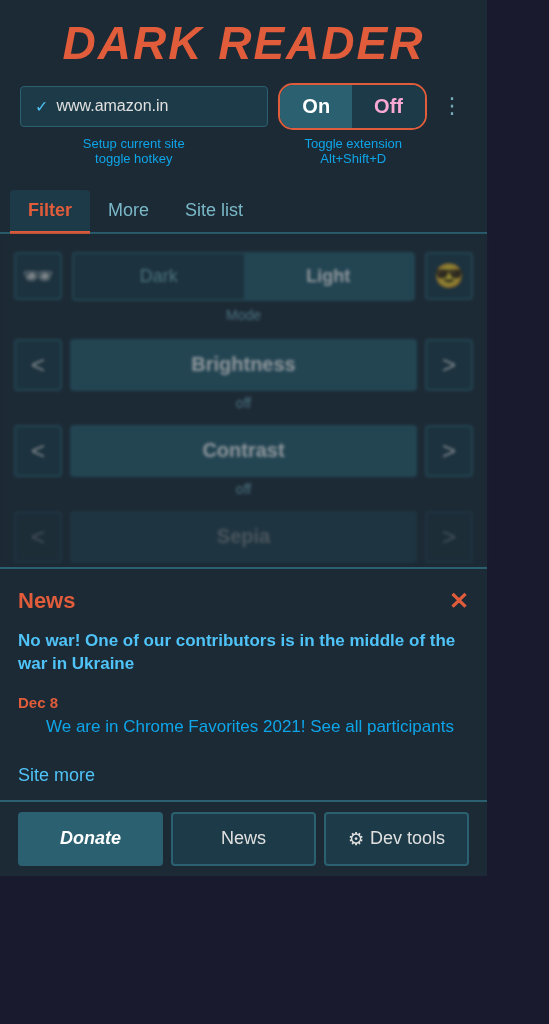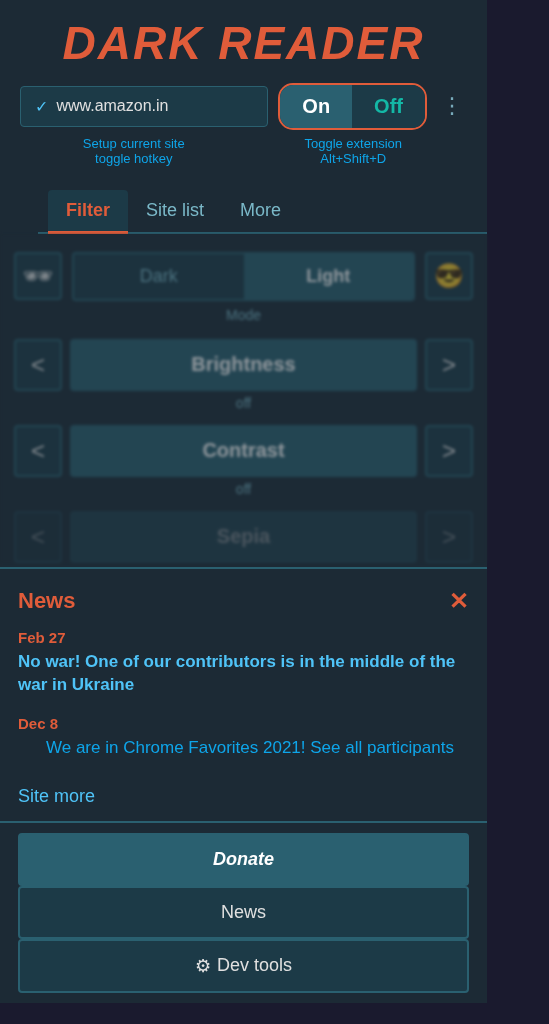--- a/index.html
+++ b/index.html
@@ -62,21 +62,21 @@
       border: 2.5px solid #e05c3a;
       border-radius: 15px;
       overflow: hidden;
       background: #1c3a47;
     }
     .toggle-btn {
       padding: 10px 22px;
       font-size: 20px;
       font-weight: bold;
       cursor: pointer;
-      color: #14b8a6;
+      color: #f9a8d4;
       background: #1c3a47;
       border: none;
       outline: none;
     }
     .toggle-btn.active {
       background: #2a6070;
       color: #fff;
     }
     .kebab-icon {
       color: #7ab;
@@ -100,21 +100,20 @@
     .subtitle-left { flex: 1; }
     .subtitle-right { flex: 1; }
 
     
     .tabs {
       display: flex;
       align-items: flex-start;
       border-bottom: 2px solid #2a6070;
       margin-bottom: 0;
       padding: 0 10px;
-      margin-left: 38px;
     }
     .tab {
       padding: 10px 18px;
       font-size: 18px;
       cursor: pointer;
       color: #7ab8c8;
       border: none;
       background: none;
       outline: none;
       border-bottom: 3px solid transparent;
@@ -291,21 +290,20 @@
       display: inline-block;
     }
 
     
     .bottom-bar {
       display: flex;
       gap: 0;
       padding: 10px 14px;
       background: #1c2a35;
       border-top: 2px solid #2a6070;
-      flex-direction: column;
     }
     .bottom-btn {
       flex: 1;
       padding: 14px 0;
       font-size: 18px;
       border: 2px solid #2a6070;
       border-radius: 4px;
       background: #1c3a47;
       color: #e0e0e0;
       cursor: pointer;
@@ -360,22 +358,22 @@
     </div>
 
     <div class="subtitle-row">
       <div class="subtitle-left">Setup current site<br>toggle hotkey</div>
       <div class="subtitle-right">Toggle extension<br>Alt+Shift+D</div>
     </div>
   </div>
 
   <div class="tabs">
     <button class="tab active">Filter</button>
+    <button class="tab">More</button>
     <button class="tab">Site list</button>
-    <button class="tab">More</button>
   </div>
 
   <div class="filter-panel filter-panel-blur">
 
     <div class="mode-row">
       <div class="mode-icon">
         <span>🕶</span>
       </div>
       <div class="mode-buttons">
         <button class="mode-btn">Dark</button>
@@ -408,21 +406,20 @@
     </div>
   </div>
 
   <div class="news-overlay">
     <div class="news-header">
       <span class="news-title">News</span>
       <button class="close-btn">✕</button>
     </div>
 
     <div class="news-item">
-      <div class="news-date">Feb 27</div>
       <div class="news-text">No war! One of our contributors is in the middle of the war in Ukraine</div>
     </div>
 
     <div class="news-item">
       <div class="news-date">Dec 8</div>
       <div class="news-text teal">We are in Chrome Favorites 2021! See all participants</div>
     </div>
 
     <span class="read-more">Site more</span>
   </div>

